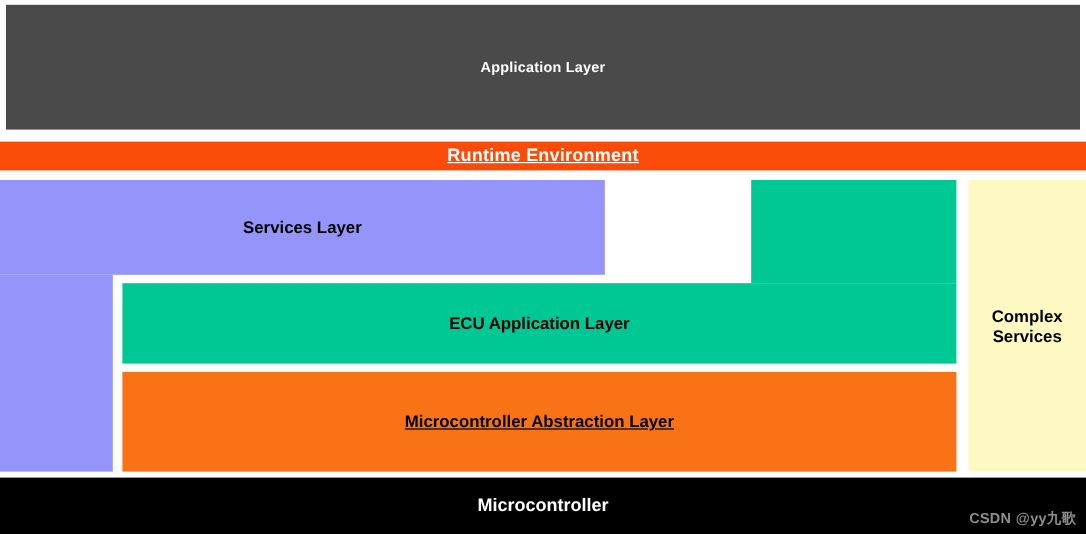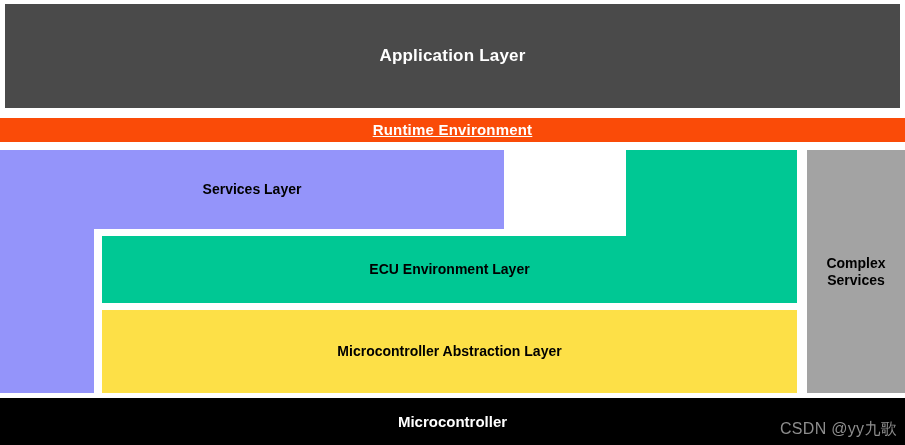--- a/index.html
+++ b/index.html
@@ -31,21 +31,21 @@
   }
 
   
   .application-layer {
     left: 5px;
     top: 4px;
     width: 895px;
     height: 104px;
     background: #4a4a4a;
     color: #ffffff;
-    font-size: 17px;
+    font-size: 12px;
     letter-spacing: 0.2px;
   }
 
   
   .runtime-environment {
     left: 0px;
     top: 118px;
     width: 905px;
     height: 24px;
     background: #fa4b08;
@@ -72,21 +72,21 @@
     height: 164px;
     background: #9494fa;
   }
 
   
   .complex-drivers {
     left: 807px;
     top: 150px;
     width: 98px;
     height: 243px;
-    background: #a3a3a3;
+    background: #fef9c3;
     color: #000000;
     font-size: 14px;
     flex-direction: column;
   }
 
   
   .services-side-fill {
     left: 626px;
     top: 150px;
     width: 171px;
@@ -104,44 +104,45 @@
     color: #000000;
     font-size: 14px;
   }
 
   
   .mcal {
     left: 102px;
     top: 310px;
     width: 695px;
     height: 83px;
-    background: #fde047;
+    background: #f97316;
     color: #000000;
     font-size: 14px;
+    text-decoration: underline;
   }
 
   
   .microcontroller {
     left: 0px;
     top: 398px;
     width: 905px;
     height: 47px;
     background: #000000;
     color: #ffffff;
     font-size: 15px;
   }
 
   
   .watermark {
     position: absolute;
     right: 8px;
     bottom: 6px;
     color: #8d8d8d;
-    font-size: 16px;
-    font-weight: normal;
+    font-size: 12px;
+    font-weight: bold;
     letter-spacing: 0.3px;
     white-space: nowrap;
   }
 
   .cd-line { display: block; }
 </style>
 </head>
 <body>
 
 <div id="diagram">
@@ -156,21 +157,21 @@
 
   <div class="block services-side-fill"></div>
 
   <div class="block services-layer">
     <span>Services Layer</span>
   </div>
 
   <div class="block services-layer-foot"></div>
 
   <div class="block ecu-abstraction-layer">
-    <span>ECU Environment Layer</span>
+    <span>ECU Application Layer</span>
   </div>
 
   <div class="block mcal">
     <span>Microcontroller Abstraction Layer</span>
   </div>
 
   <div class="block complex-drivers">
     <span class="cd-line">Complex</span>
     <span class="cd-line">Services</span>
   </div>

